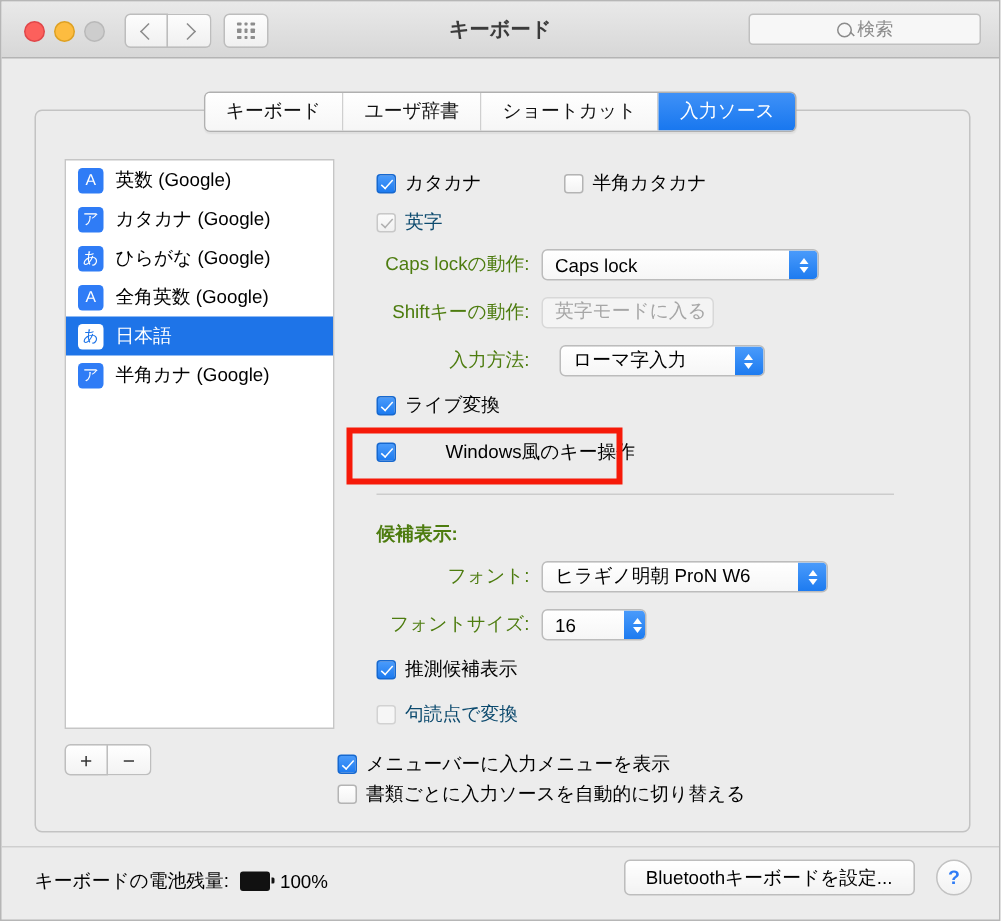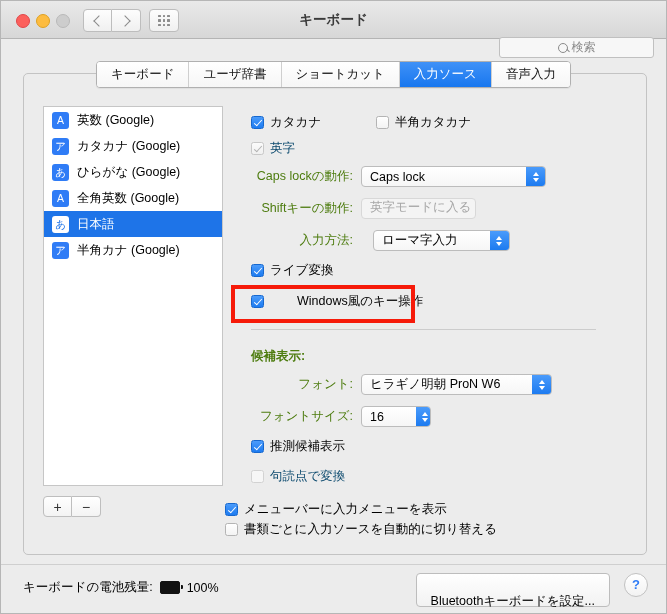--- a/index.html
+++ b/index.html
@@ -114,21 +114,20 @@
     top: 8px;
     width: 155px;
     height: 21px;
     background: #f7f7f7;
     border: 1px solid #c0c0c0;
     border-radius: 3px;
     box-sizing: border-box;
     display: flex;
     align-items: center;
     justify-content: center;
-    margin-top: 28px;
   }
   .srch-wrap { display: flex; align-items: center; gap: 4px; }
   .magnifier {
     width: 8px; height: 8px;
     border: 1.3px solid #8b8b8b;
     border-radius: 50%;
     position: relative;
     display: inline-block;
   }
   .magnifier::after {
@@ -427,21 +426,21 @@
     right: -4px; top: 3px;
     width: 2px; height: 4px;
     background: #111;
     border-radius: 0 1px 1px 0;
   }
   #bt-button {
     position: absolute;
     right: 56px;
     top: 572px;
     height: 24px;
-    padding: 16px 14px;
+    padding: 0 14px;
     background: linear-gradient(to bottom, #ffffff, #f2f2f2);
     border: 1px solid #bdbdbd;
     border-radius: 4px;
     font-size: 12.5px;
     line-height: 22px;
     box-sizing: border-box;
     white-space: nowrap;
   }
   #help-button {
     position: absolute;
@@ -503,21 +502,20 @@
   </div>
 
   <div id="content-box"></div>
 
   <div id="tabbar">
     <div class="tabs">
       <div class="tab">キーボード</div>
       <div class="tab">ユーザ辞書</div>
       <div class="tab">ショートカット</div>
       <div class="tab active">入力ソース</div>
-      <div class="tab">音声入力</div>
     </div>
   </div>
 
   <div id="source-list">
     <div class="src-row">
       <span class="badge">A</span>
       <span>英数 (Google)</span>
     </div>
     <div class="src-row">
       <span class="badge">ア</span>

